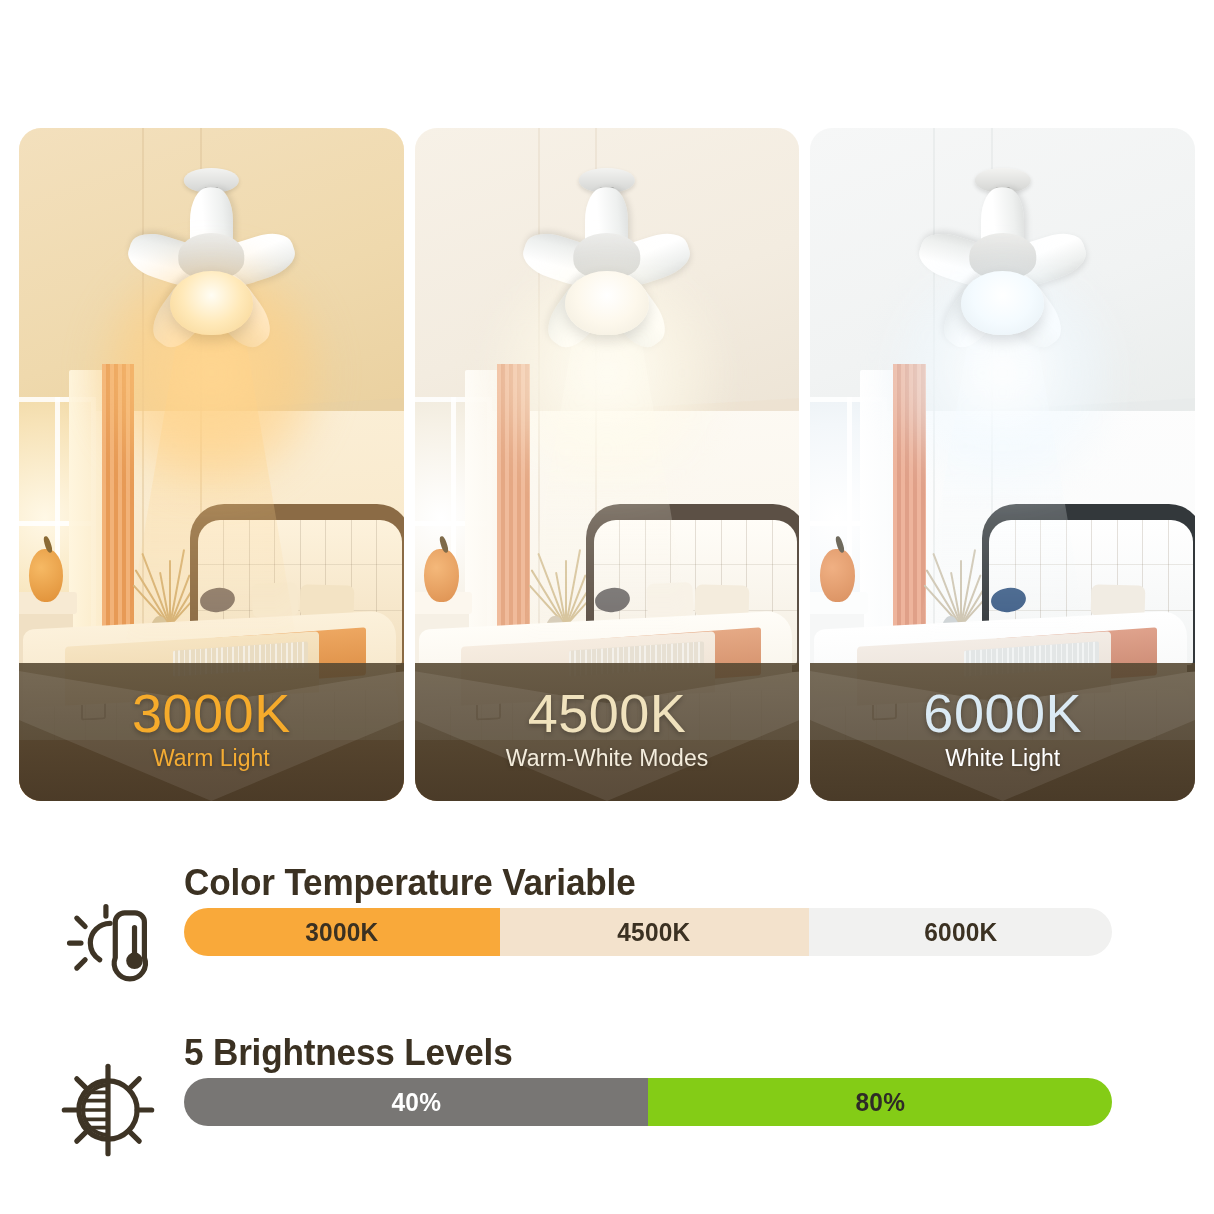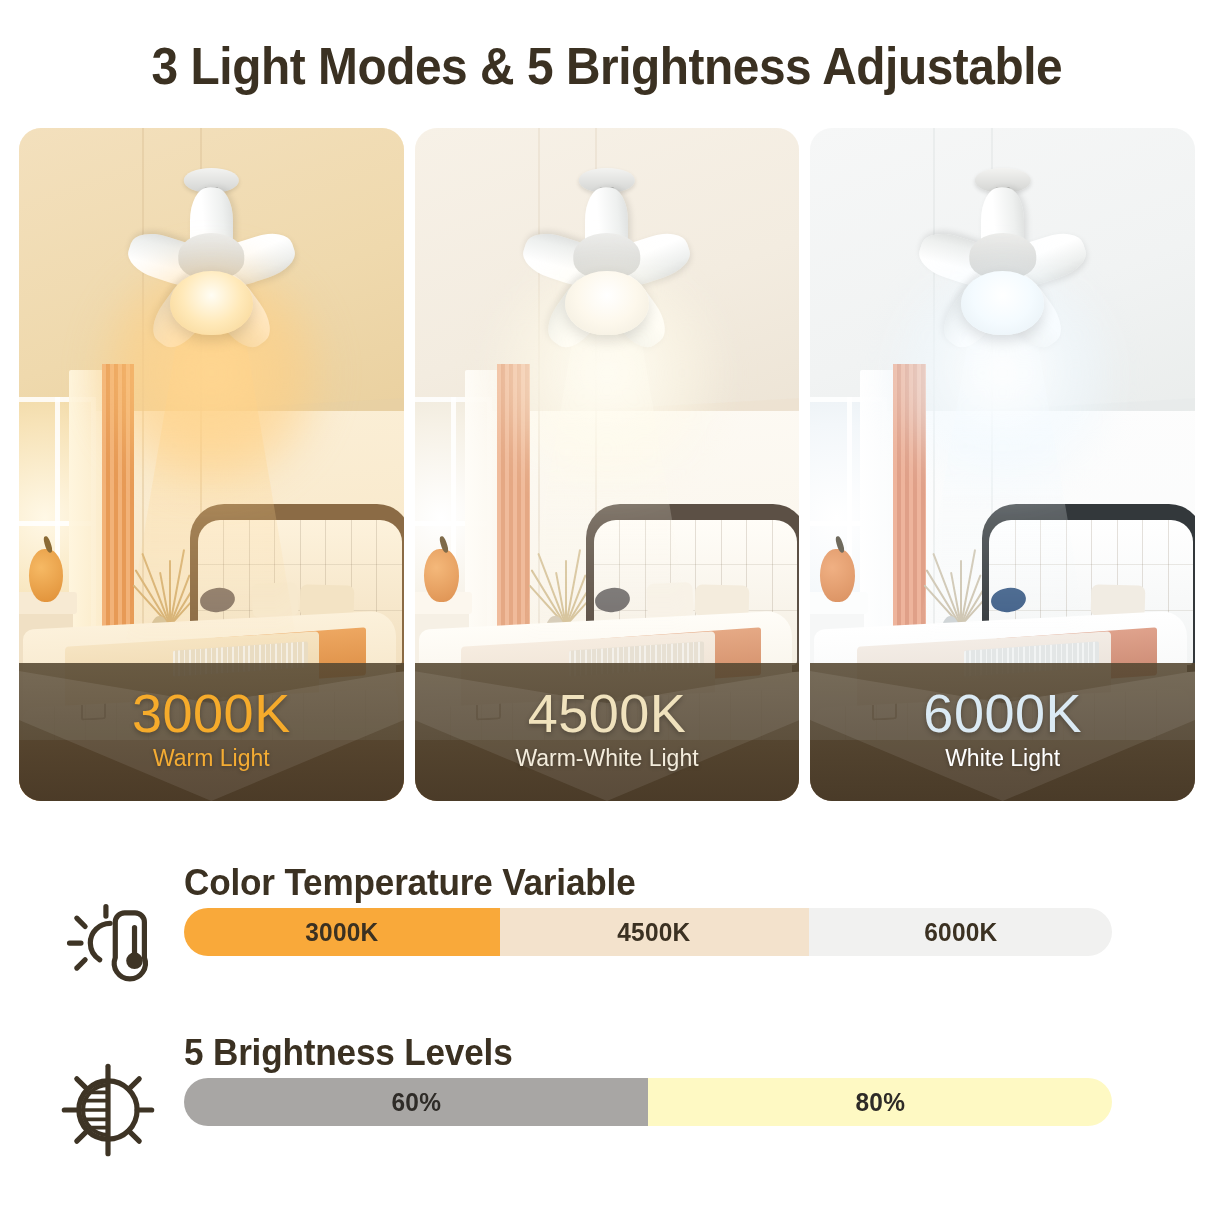--- a/index.html
+++ b/index.html
@@ -361,23 +361,20 @@
 
   .bar-color .seg:nth-child(1) { flex: 1.02 1 0; }
   .bar-color .seg:nth-child(2) { flex: 1.00 1 0; }
   .bar-color .seg:nth-child(3) { flex: 0.98 1 0; }
 </style>
 </head>
 <body>
 
 <div class="page">
 
-  <div class="title-bar">
-    <div class="title-text">3 Light Modes &amp; 5 Brightness Adjustable</div>
-  </div>
 
   <div class="panels">
 
     <div class="panel" id="p0" style="background: linear-gradient(175deg, rgb(251, 239, 215) 0%, rgb(248, 231, 199) 55%, rgb(242, 220, 180) 100%);">
       <div class="scene">
         <div class="ceiling" style="background: linear-gradient(160deg, rgb(243, 224, 189) 0%, rgb(239, 217, 173) 55%, rgb(233, 207, 157) 100%);"></div>
         <div class="crown" style="background: rgb(230, 207, 166);"></div>
         <div class="wall" style="background: linear-gradient(175deg, rgb(251, 239, 215) 0%, rgb(248, 231, 199) 55%, rgb(242, 220, 180) 100%);"></div>
         <div class="wall-panel-line" style="left: 47%; background: rgb(221, 196, 154);"></div>
         <div class="wall-panel-line" style="left: 32%; background: rgb(221, 196, 154);"></div>
@@ -600,21 +597,21 @@
           <div class="lamp-glow" style="background: radial-gradient(circle, rgb(255, 253, 244) 0%, rgba(255, 250, 232, 0.5) 45%, rgba(255, 250, 232, 0) 75%);"></div>
           <div class="lamp" style="background: radial-gradient(at 50% 38%, rgb(255, 255, 255) 0%, rgb(253, 248, 236) 50%, rgb(240, 235, 221) 100%);"></div>
         </div>
       </div>
 
       <div class="caption">
         <div class="caption-base"></div>
         <div class="caption-chevron"></div>
         <div class="caption-text">
           <div class="kelvin" style="color: rgb(240, 226, 189);">4500K</div>
-          <div class="kelvin-sub" style="color: rgb(243, 236, 220);">Warm-White Light</div>
+          <div class="kelvin-sub" style="color: rgb(243, 236, 220);">Warm-White Modes</div>
         </div>
       </div>
     </div>
 
     <div class="panel" id="p2" style="background: linear-gradient(175deg, rgb(253, 253, 253) 0%, rgb(250, 251, 251) 55%, rgb(243, 245, 245) 100%);">
       <div class="scene">
         <div class="ceiling" style="background: linear-gradient(160deg, rgb(246, 247, 247) 0%, rgb(241, 243, 243) 55%, rgb(233, 236, 235) 100%);"></div>
         <div class="crown" style="background: rgb(230, 233, 233);"></div>
         <div class="wall" style="background: linear-gradient(175deg, rgb(253, 253, 253) 0%, rgb(250, 251, 251) 55%, rgb(243, 245, 245) 100%);"></div>
         <div class="wall-panel-line" style="left: 47%; background: rgb(223, 227, 227);"></div>
@@ -778,22 +775,22 @@
           <line x1="34" y1="33" x2="50" y2="33"></line>
           <line x1="29" y1="41" x2="50" y2="41"></line>
           <line x1="27" y1="50" x2="50" y2="50"></line>
           <line x1="29" y1="59" x2="50" y2="59"></line>
           <line x1="34" y1="67" x2="50" y2="67"></line>
         </g>
       </svg>
     </div>
     <div class="feature-heading">5 Brightness Levels</div>
     <div class="bar bar-bright">
-      <div class="seg" style="background:#a8a6a4;color:#2e2b27">
-        <span>60%</span>
-      </div>
-      <div class="seg" style="background:#fef9c3;color:#2e2b27">
+      <div class="seg" style="background:#787674;color:#ffffff">
+        <span>40%</span>
+      </div>
+      <div class="seg" style="background:#84cc16;color:#2e2b27">
         <span>80%</span>
       </div>
     </div>
   </div>
 
 </div>
 
 </body></html>

